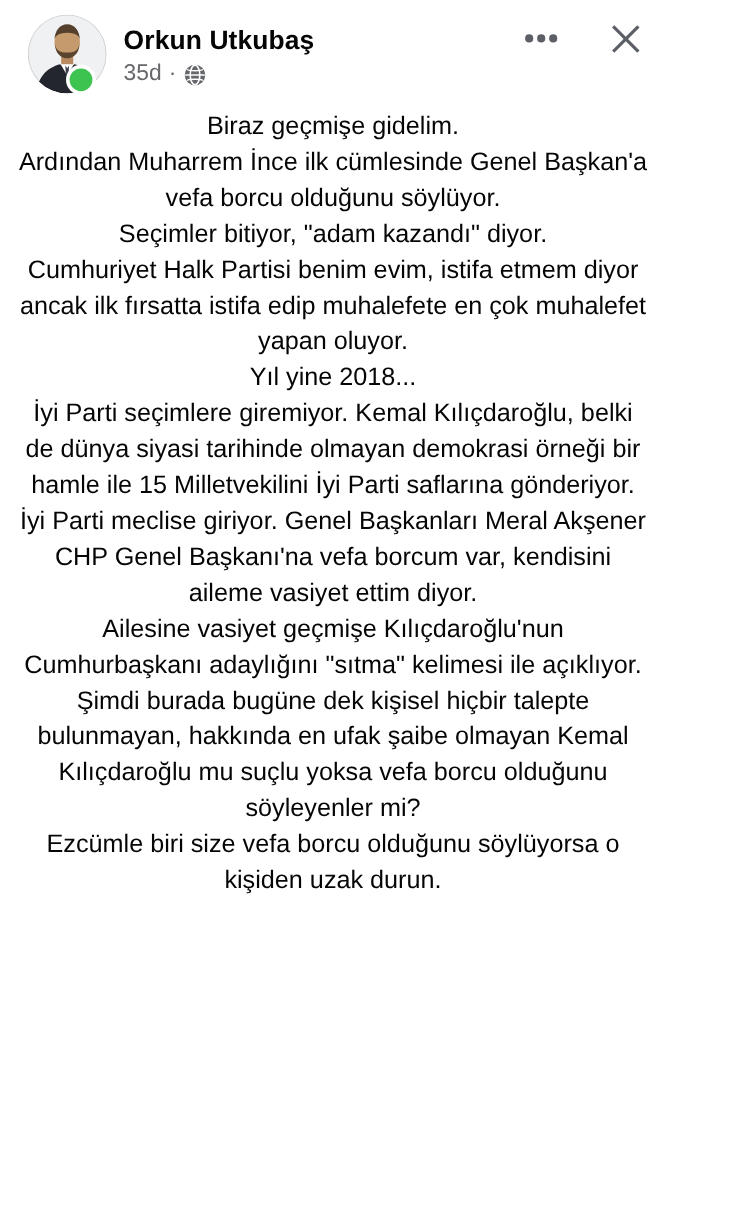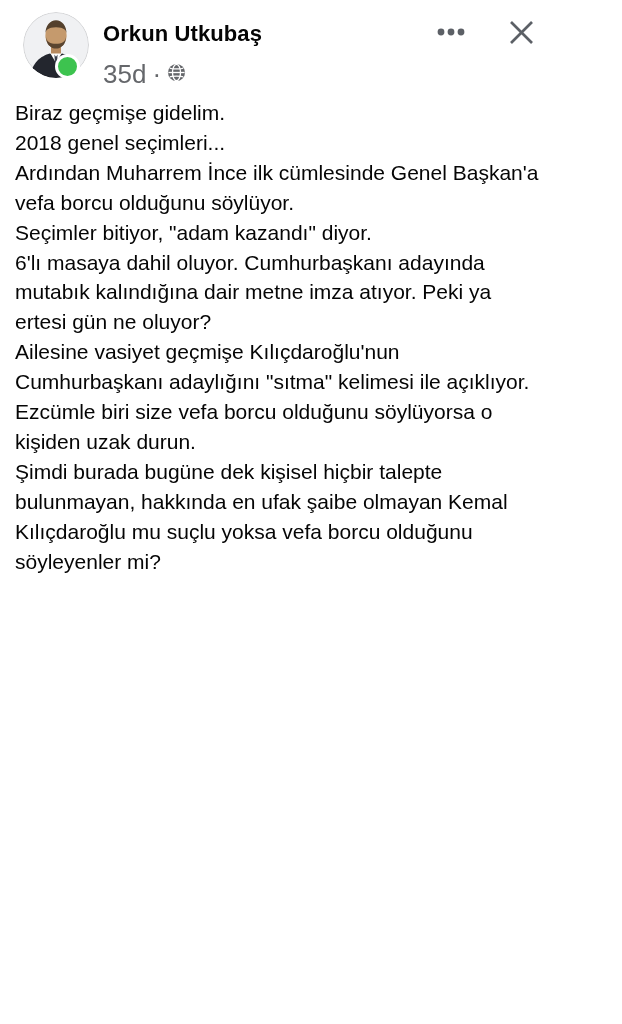--- a/index.html
+++ b/index.html
@@ -53,25 +53,25 @@
   }
   .author-name {
     font-size: 22px;
     font-weight: 700;
     color: #050505;
     line-height: 26px;
     letter-spacing: 0.1px;
     cursor: pointer;
   }
   .meta-row {
-    margin-top: 16px;
+    margin-top: 4px;
     display: flex;
-    align-items: flex-start;
+    align-items: center;
     gap: 6px;
-    font-size: 26px;
+    font-size: 19px;
     color: #65676B;
     line-height: 22px;
   }
   .dot-sep { color: #65676B; }
   .globe-svg { display: block; }
   .header-actions {
     position: absolute;
     top: 17px;
     right: 18px;
     display: flex;
@@ -93,20 +93,21 @@
   
   .post-body {
     padding: 13px 14px 0 15px;
     font-size: 21px;
     line-height: 29.9px;
     color: #050505;
   }
   .post-paragraph {
     margin: 0;
     padding: 0;
+    text-align: center;
   }
 </style>
 </head>
 <body>
 
 <div class="post">
 
   <header class="post-header">
 
     <div class="avatar-wrap">
@@ -170,22 +171,24 @@
           <line x1="4" y1="4" x2="25" y2="25" stroke="#5C6066" stroke-width="2.7"></line>
           <line x1="25" y1="4" x2="4" y2="25" stroke="#5C6066" stroke-width="2.7"></line>
         </svg>
       </button>
     </div>
 
   </header>
 
   <div class="post-body">
       <p class="post-paragraph">Biraz geçmişe gidelim.</p>
-      <p class="post-paragraph">2018 genel seçimleri...</p>
       <p class="post-paragraph">Ardından Muharrem İnce ilk cümlesinde Genel Başkan'a vefa borcu olduğunu söylüyor.</p>
       <p class="post-paragraph">Seçimler bitiyor, "adam kazandı" diyor.</p>
-      <p class="post-paragraph">6'lı masaya dahil oluyor. Cumhurbaşkanı adayında mutabık kalındığına dair metne imza atıyor. Peki ya ertesi gün ne oluyor?</p>
+      <p class="post-paragraph">Cumhuriyet Halk Partisi benim evim, istifa etmem diyor ancak ilk fırsatta istifa edip muhalefete en çok muhalefet yapan oluyor.</p>
+      <p class="post-paragraph">Yıl yine 2018...</p>
+      <p class="post-paragraph">İyi Parti seçimlere giremiyor. Kemal Kılıçdaroğlu, belki de dünya siyasi tarihinde olmayan demokrasi örneği bir hamle ile 15 Milletvekilini İyi Parti saflarına gönderiyor.</p>
+      <p class="post-paragraph">İyi Parti meclise giriyor. Genel Başkanları Meral Akşener CHP Genel Başkanı'na vefa borcum var, kendisini aileme vasiyet ettim diyor.</p>
       <p class="post-paragraph">Ailesine vasiyet geçmişe Kılıçdaroğlu'nun Cumhurbaşkanı adaylığını "sıtma" kelimesi ile açıklıyor.</p>
+      <p class="post-paragraph">Şimdi burada bugüne dek kişisel hiçbir talepte bulunmayan, hakkında en ufak şaibe olmayan Kemal Kılıçdaroğlu mu suçlu yoksa vefa borcu olduğunu söyleyenler mi?</p>
       <p class="post-paragraph">Ezcümle biri size vefa borcu olduğunu söylüyorsa o kişiden uzak durun.</p>
-      <p class="post-paragraph">Şimdi burada bugüne dek kişisel hiçbir talepte bulunmayan, hakkında en ufak şaibe olmayan Kemal Kılıçdaroğlu mu suçlu yoksa vefa borcu olduğunu söyleyenler mi?</p>
     </div>
 
 </div>
 
 </body></html>

